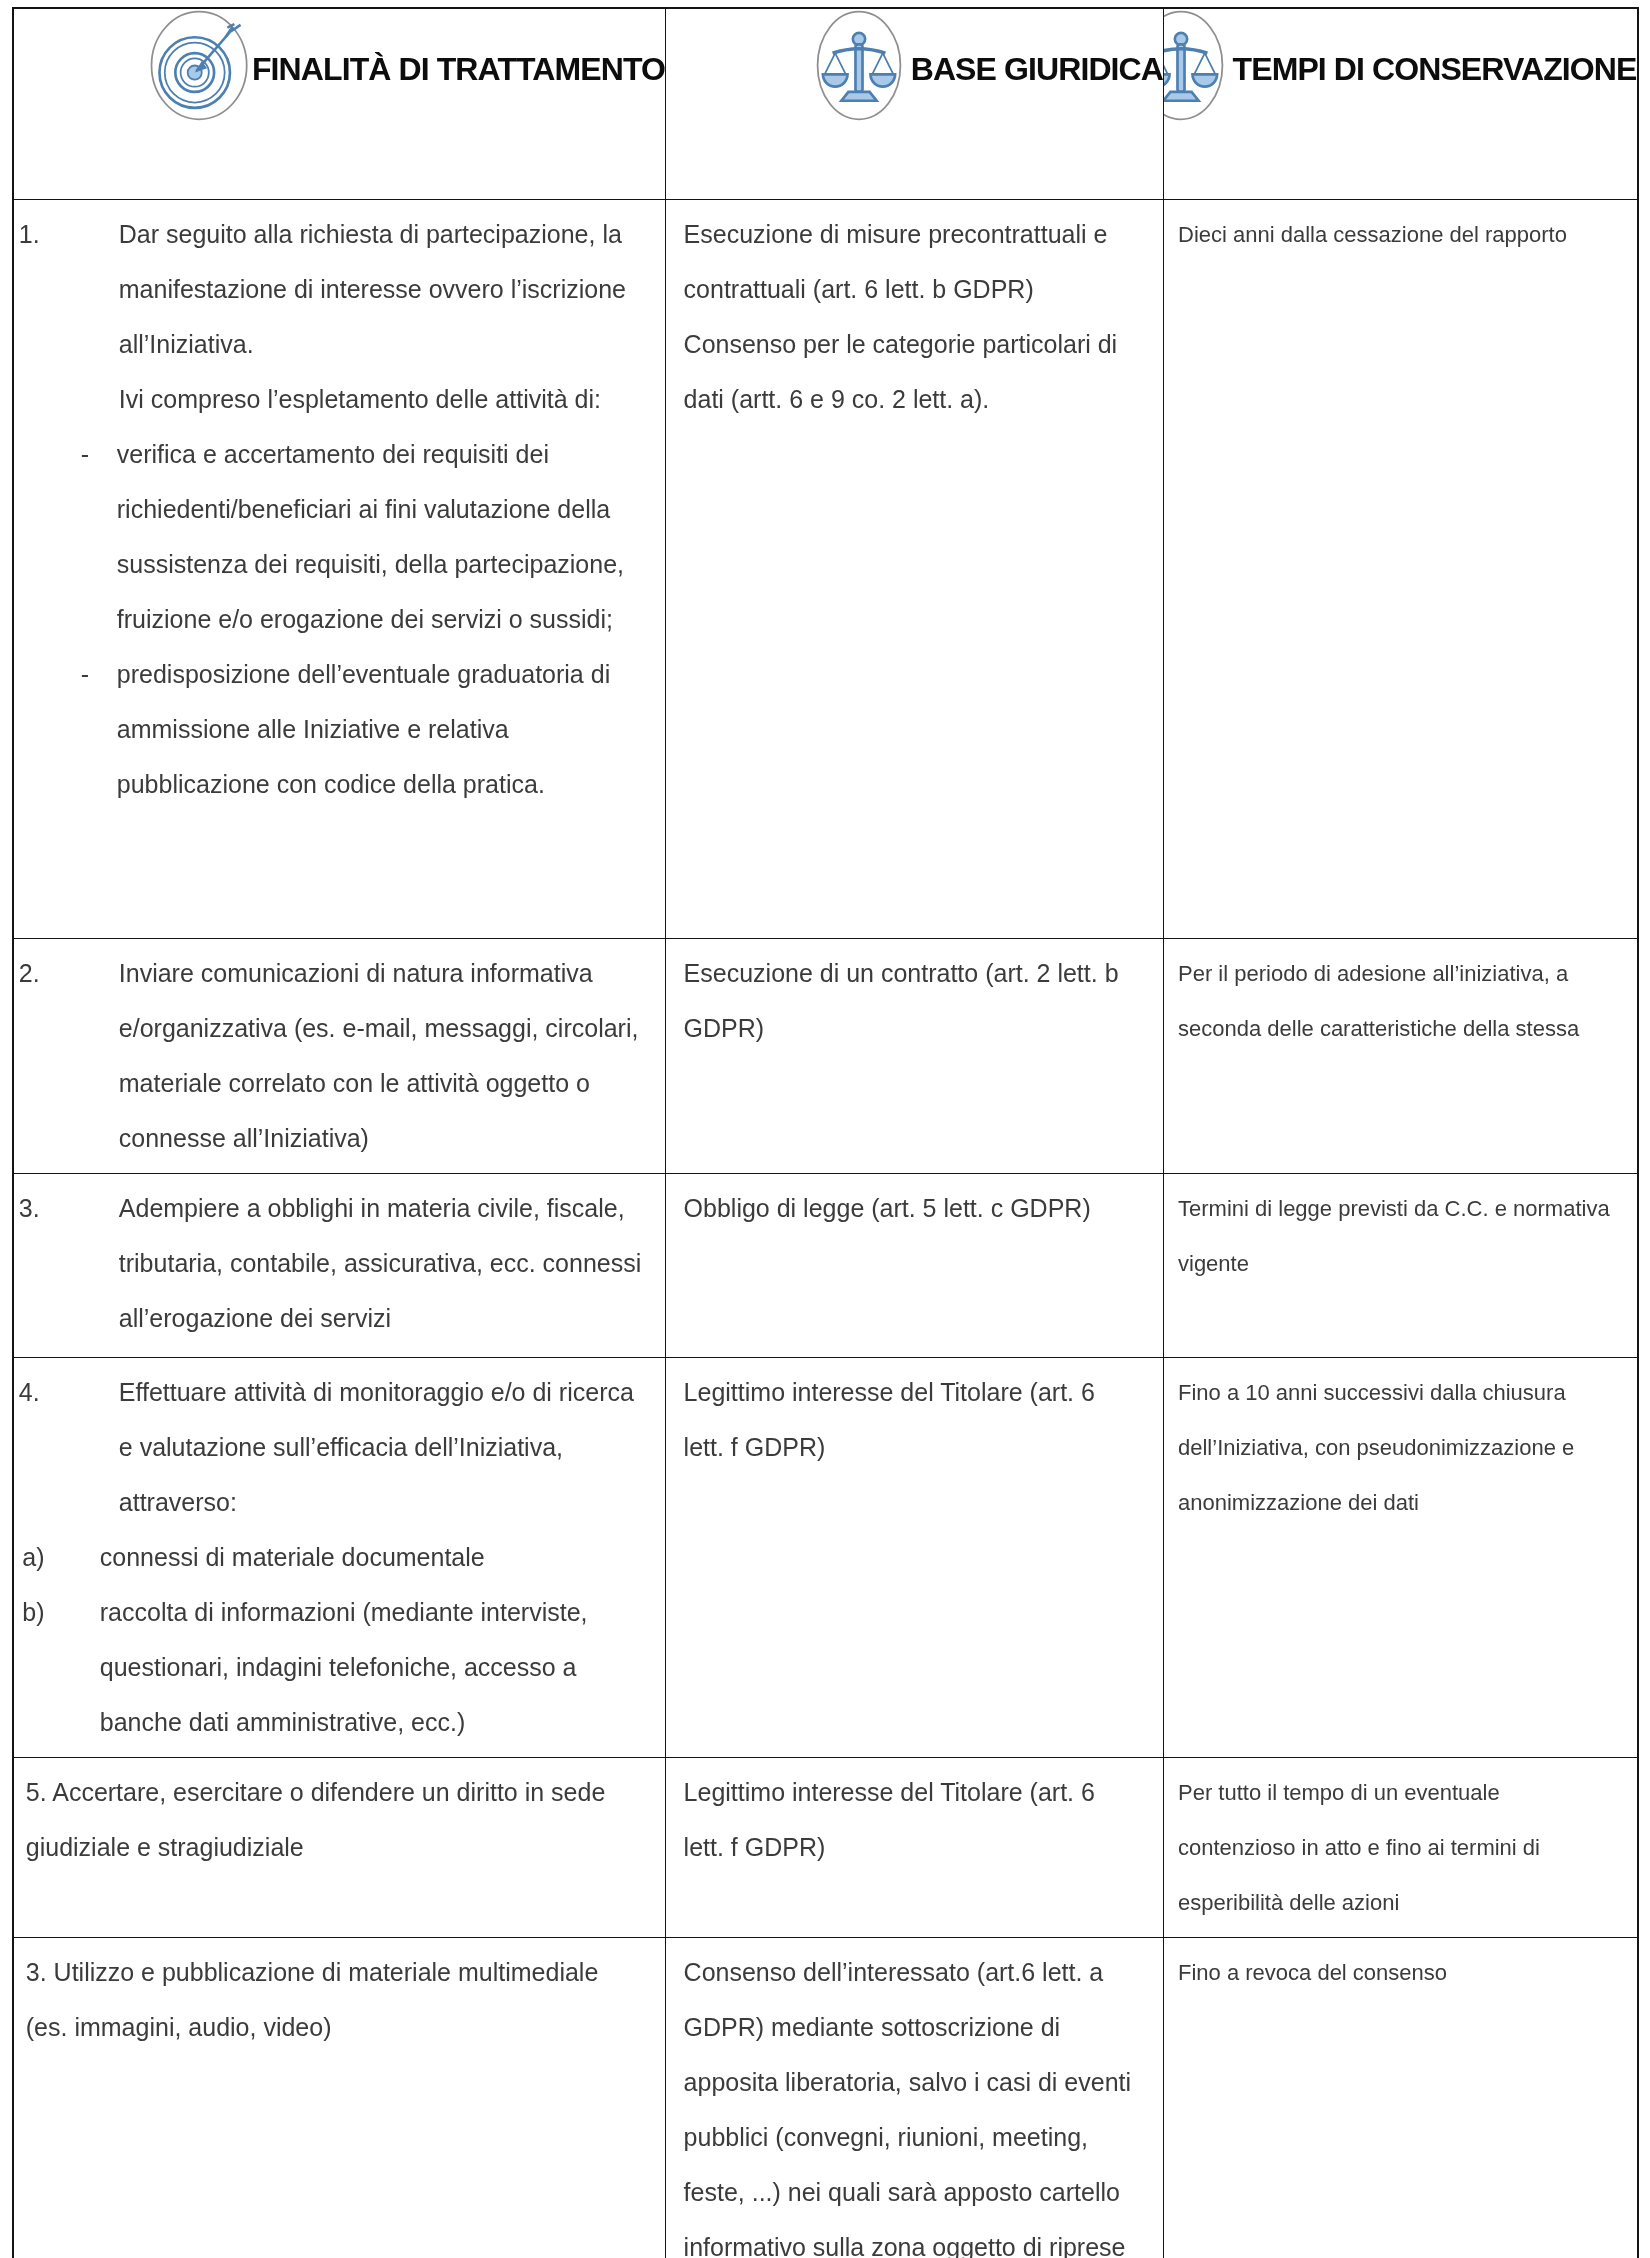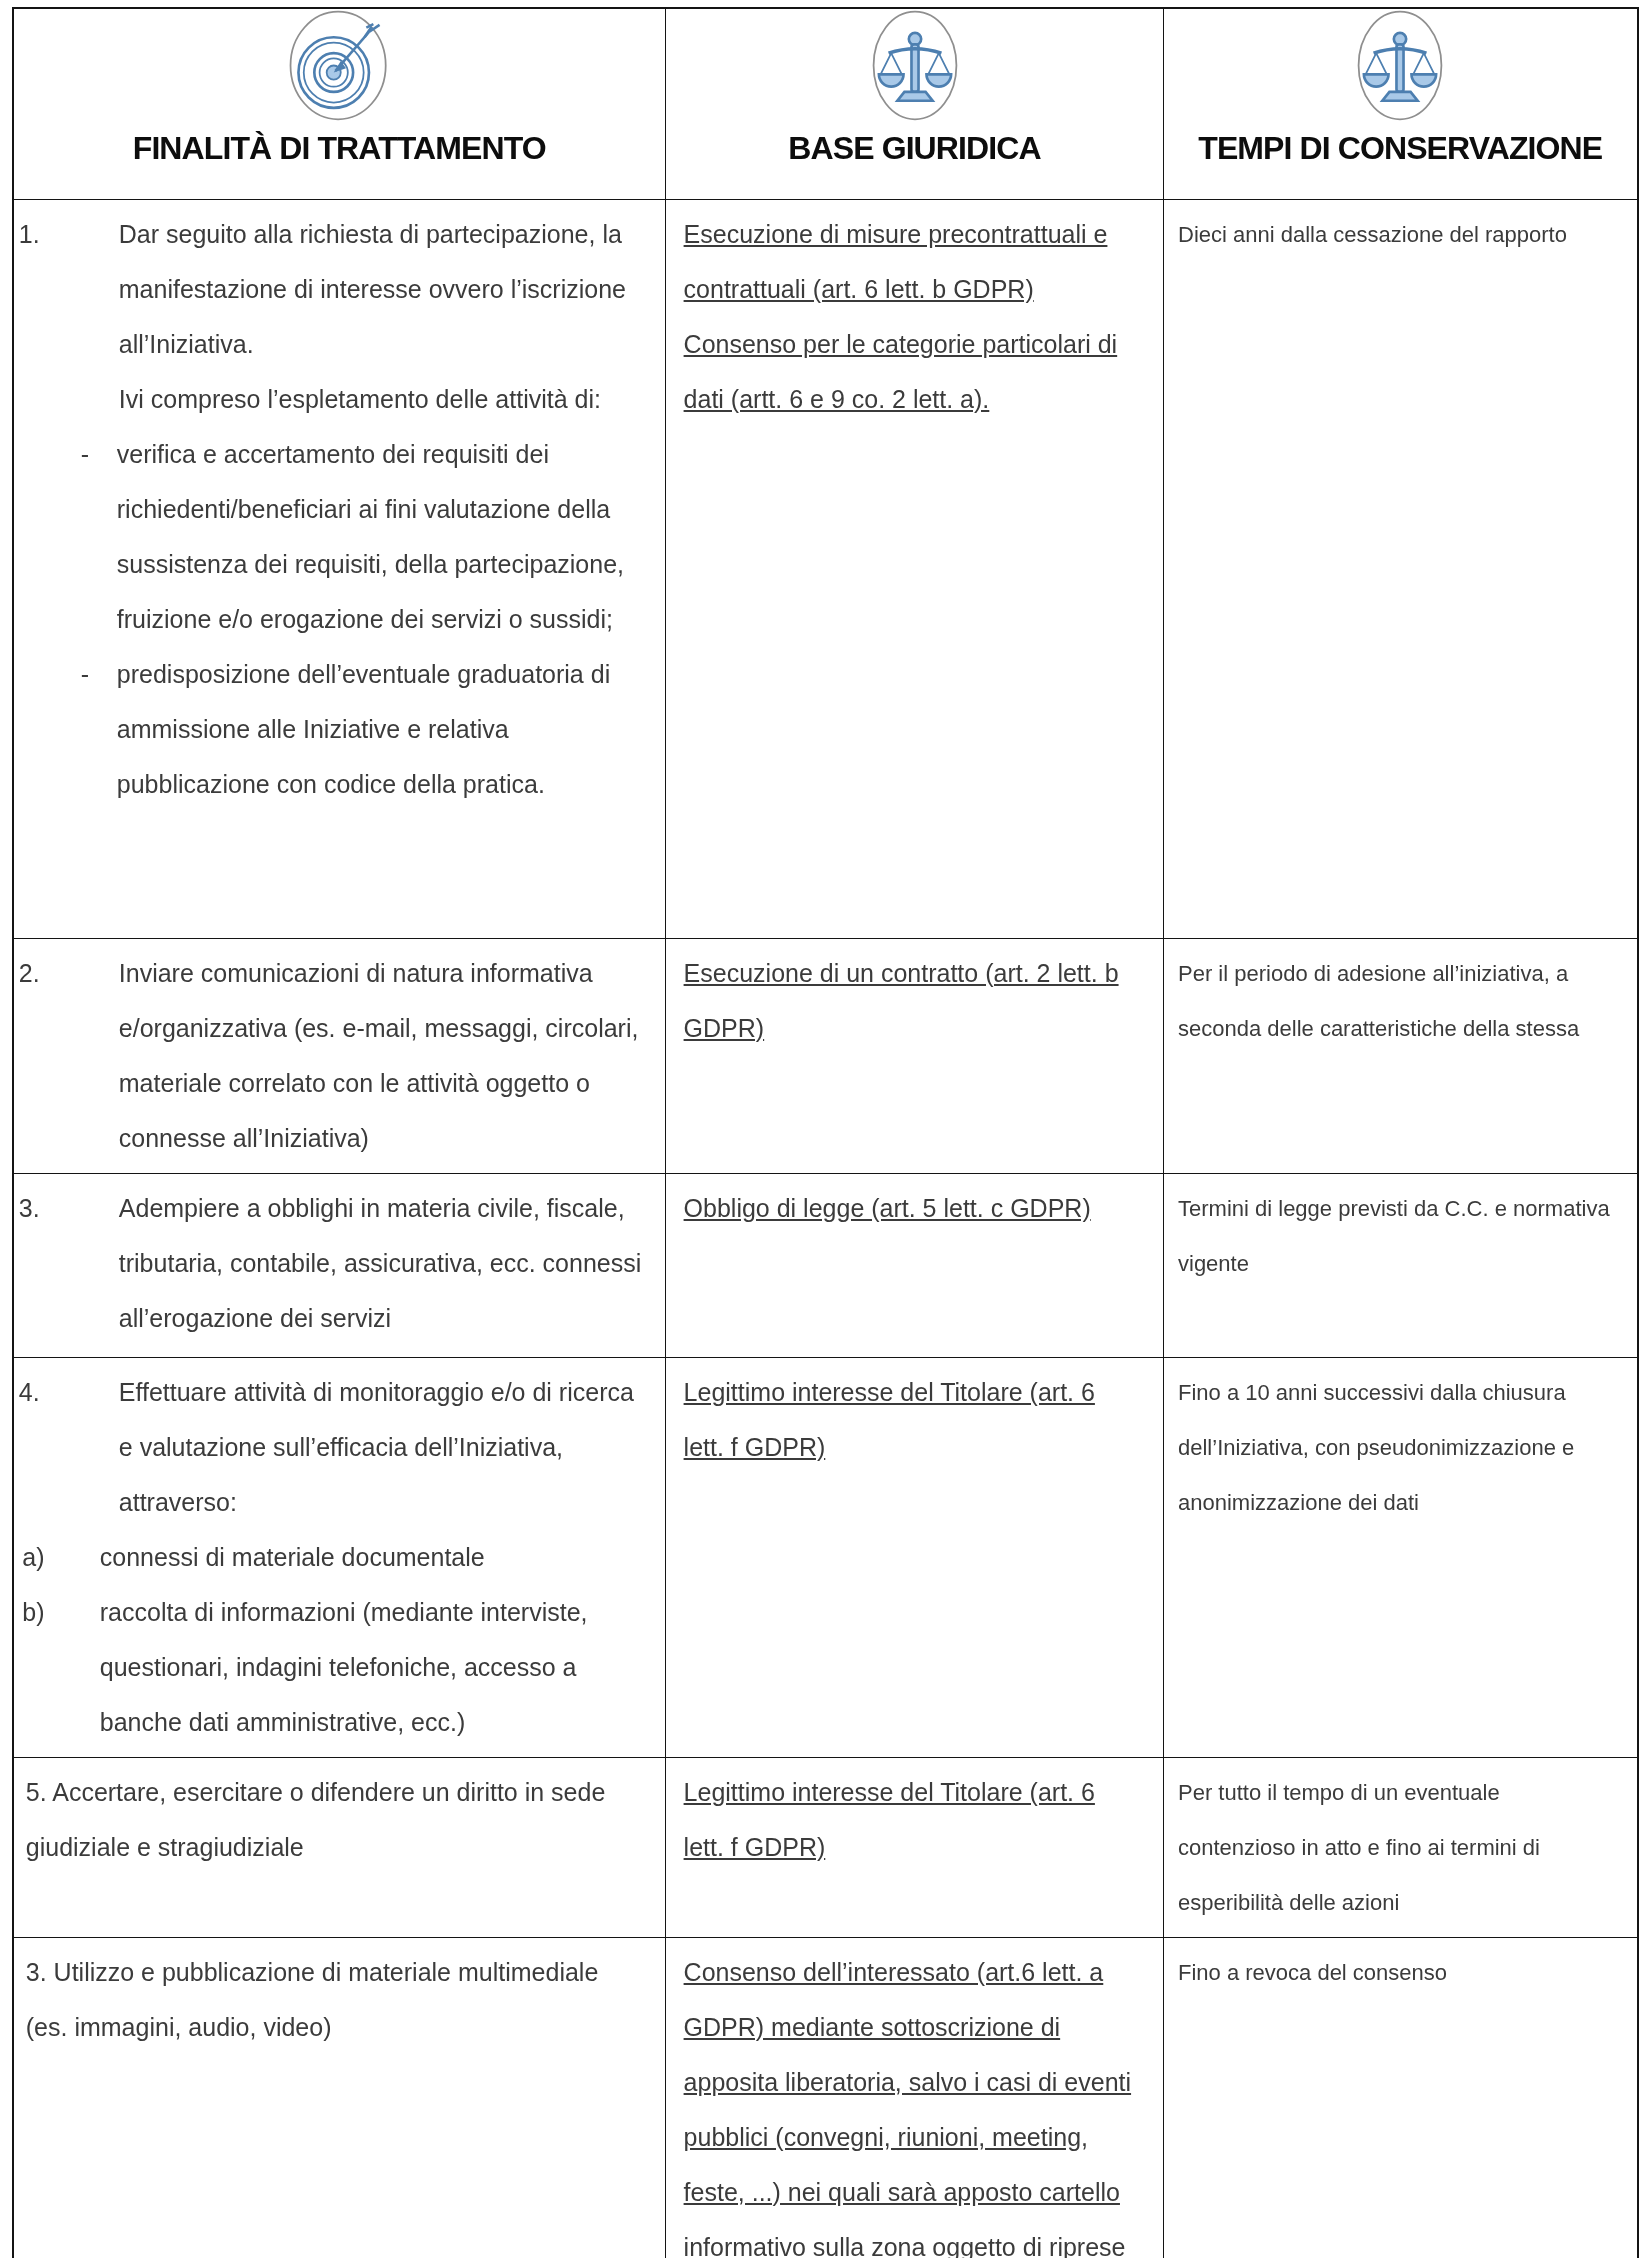--- a/index.html
+++ b/index.html
@@ -5,27 +5,27 @@
   html,body{margin:0;padding:0;background:#fff;}
   body{width:1651px;height:2258px;font-family:"Liberation Sans",sans-serif;color:#3b3b3b;}
   .page{padding:7px 12.4px 0 11.5px;}
   table.gdpr{border-collapse:collapse;table-layout:fixed;width:1625px;border:2.6px solid #141414;}
   td{border:1.8px solid #141414;vertical-align:top;padding:0;overflow:hidden;}
   tr.r-header{height:191px;}
   tr.r0{height:739px;} tr.r1{height:177px;} tr.r2{height:184px;}
   tr.r3{height:364px;} tr.r4{height:168px;margin-top:32px;} tr.r5{height:415px;}
 
   
-  .hcell{height:100%;display:flex;flex-direction:column;align-items:center;justify-content:flex-end;padding-bottom:8.8px;box-sizing:border-box;}
+  .hcell{height:100%;display:flex;align-items:center;justify-content:flex-end;padding-bottom:8.8px;box-sizing:border-box;}
   .hicon{display:block;margin-bottom:5.3px;}
   .hlabel{font-weight:700;font-size:32px;letter-spacing:-0.9px;color:#0d0d0d;white-space:nowrap;}
 
   
   .cell-pad{padding:7px 23px 7px 5.3px;font-size:25px;line-height:55px;}
-  .cell-pad2{padding:7px 21px 7px 17.6px;font-size:25px;line-height:55px;text-decoration:underline;}
+  .cell-pad2{padding:7px 21px 7px 17.6px;font-size:25px;line-height:55px;}
   .cell-pad3{padding:7px 17.6px 7px 14px;font-size:22px;line-height:55px;}
   .plain{white-space:pre-line;}
   .plain-indent{white-space:pre-line;padding-left:7px;}
   .num-item{display:flex;}
   .num{flex:0 0 58px;}
   .ntext{flex:1;white-space:pre-line;margin-left:42px;}
   .dash-item{display:flex;margin-left:62px;}
   .dash-m{flex:0 0 36px;}
   .dash-t{flex:1;white-space:pre-line;}
   .letter-item{display:flex;}

